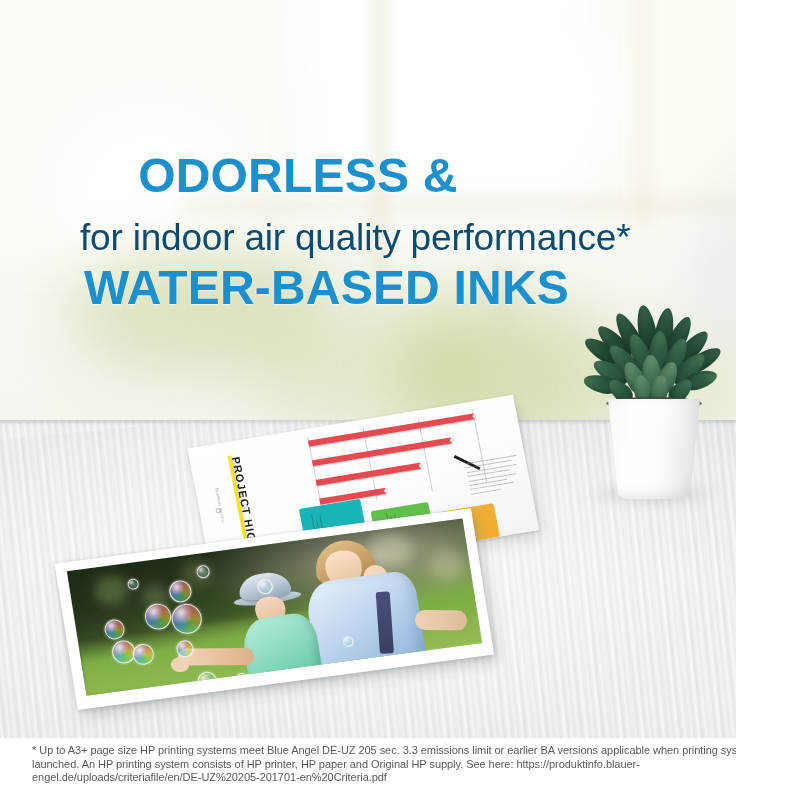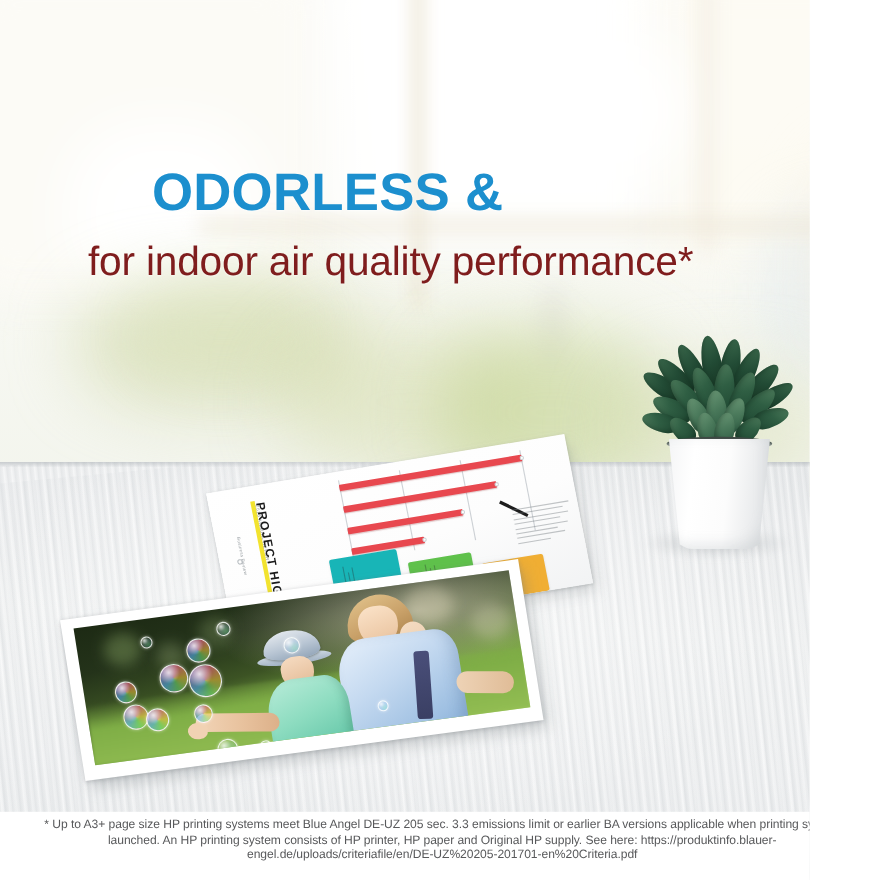--- a/index.html
+++ b/index.html
@@ -10,21 +10,20 @@
     overflow:hidden;
     background:#ffffff;
     font-family:"Liberation Sans", sans-serif;
   }
 
   #stage {
     position:relative;
     width:736px; height:800px;
     overflow:hidden;
     background:#ffffff;
-    text-align:center;
   }
 
   
   .scene-bg {
     position:absolute; left:0; top:0; width:800px; height:452px;
     background:
       linear-gradient(178deg, #fdfdfb 0%, #fbfbf7 30%, #f7f8f2 60%, #f2f4ec 100%);
     overflow:hidden;
   }
   
@@ -118,21 +117,21 @@
     text-shadow:0 1px 2px rgba(255,255,255,.65);
   }
   .headline .l2 { display:block; }
   .subhead {
     position:absolute; left:80px; top:216px;
     font-family:"Liberation Sans", sans-serif;
     font-weight:400;
     font-size:37px;
     line-height:44px;
     letter-spacing:-.2px;
-    color:#7f1d1d;
+    color:#0c4a6e;
     white-space:pre;
     text-shadow:0 1px 2px rgba(255,255,255,.55);
   }
 
   
   .plant { position:absolute; left:578px; top:305px; width:150px; height:215px; }
   .plant-shadow {
     position:absolute; left:4px; top:176px; width:140px; height:26px;
     background:radial-gradient(ellipse at 50% 50%, rgba(120,128,133,.34) 0%, rgba(120,128,133,0) 70%);
     filter:blur(4px);
@@ -393,20 +392,21 @@
 
   <div class="desk">
     <div class="desk-grain"></div>
     <div class="desk-grain2"></div>
     <div class="desk-edge-top"></div>
     <div class="desk-vign"></div>
   </div>
 
   <div class="headline">
     <span>ODORLESS &amp;</span>
+    <span class="l2">WATER-BASED INKS</span>
   </div>
   <div class="subhead">for indoor air quality performance*</div>
 
   <div class="plant">
     <div class="plant-shadow"></div>
 
     <div class="leaf dk" style="left:16px;  top:26px; width:17px; height:40px; transform:rotate(-58deg);"></div>
     <div class="leaf dk" style="left:28px;  top:16px; width:17px; height:44px; transform:rotate(-44deg);"></div>
     <div class="leaf dk" style="left:43px;  top:6px;  width:17px; height:48px; transform:rotate(-28deg);"></div>
     <div class="leaf dk" style="left:60px;  top:0px;  width:18px; height:50px; transform:rotate(-10deg);"></div>

